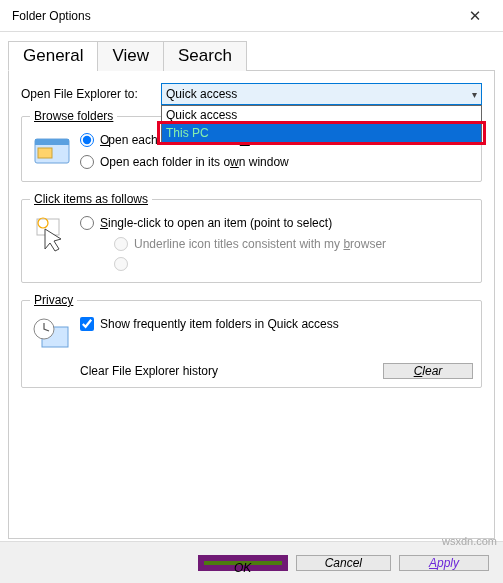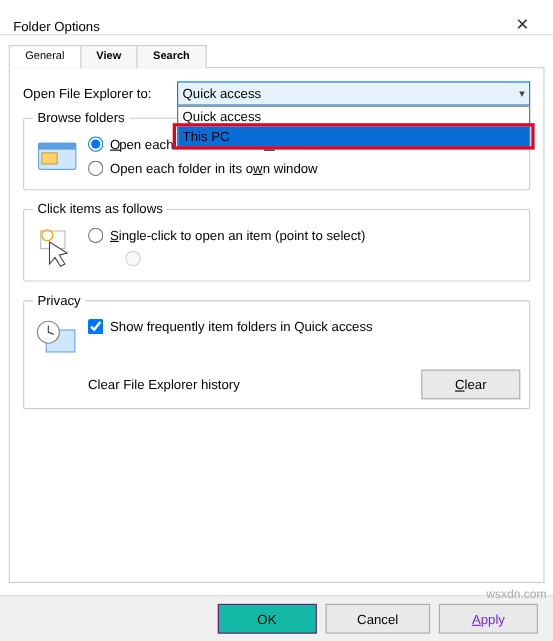--- a/index.html
+++ b/index.html
@@ -7,47 +7,47 @@
     margin: 0; padding: 0;
     font-family: "Segoe UI", Tahoma, sans-serif;
     font-size: 12px;
     background: #fff;
     width: 503px; height: 583px;
     overflow: hidden;
     position: relative;
   }
   .titlebar {
     height: 32px;
-    display: flex; align-items: flex-end;
+    display: flex; align-items: center;
     padding: 0 8px 0 12px;
     border-bottom: 1px solid #ddd;
   }
   .titlebar .title { flex: 1; font-size: 12px; }
   .titlebar .close { width: 40px; text-align: center; font-size: 15px; color: #333; }
   .tabstrip {
     display: flex;
     margin: 8px 8px 0 8px;
     border-bottom: 1px solid #ccc;
     position: relative; z-index: 2;
   }
   .tab {
     padding: 4px 14px;
     border: 1px solid #ccc;
     border-bottom: none;
     background: #fff;
     margin-right: -1px;
-    font-size: 10px;
+    font-size: 17px;
     position: relative;
     top: 1px;
   }
   .tab.active {
     background: #fff;
     border-bottom: 1px solid #fff;
   }
-  .tab:not(.active) { background: #f7f7f7; font-weight: bold; }
+  .tab:not(.active) { background: #f7f7f7; }
   .panel {
     border: 1px solid #ccc;
     border-top: none;
     margin: 0 8px 8px 8px;
     padding: 12px 12px 10px 12px;
     height: 468px;
     position: relative;
   }
   .row-open {
     display: flex; align-items: center;
@@ -78,35 +78,35 @@
     z-index: 10;
   }
   .dd-item {
     height: 18px;
     padding: 0 4px;
     display: flex; align-items: center;
     font-size: 12px;
   }
   .dd-item.sel {
     background: #0a6dd7;
-    color: #000000;
+    color: #86efac;
   }
   .highlight-box {
     position: absolute;
     border: 3px solid #e60023;
     pointer-events: none;
     z-index: 20;
   }
   fieldset {
     border: 1px solid #ccc;
     border-radius: 2px;
     margin: 4px 0 10px 0;
     padding: 6px 8px 8px 8px;
   }
-  legend { font-size: 12px; padding: 0 4px; }
+  legend { font-size: 12px; padding: 0 4px; text-decoration: underline; }
   .gline {
     display: flex; align-items: flex-start;
   }
   .icon32 {
     width: 44px; height: 44px;
     display: inline-flex; align-items: center; justify-content: center;
     margin-right: 4px;
   }
   .opts { flex: 1; }
   .radio-row, .check-row {
@@ -120,27 +120,28 @@
     color: #888;
   }
   .sub-row input[type=radio] { accent-color: #999; }
   input[type=radio], input[type=checkbox] {
     width: 14px; height: 14px;
     margin: 0 6px 0 2px;
   }
   .btn {
     border: 1px solid #aaa;
     background: #e9e9e9;
-    height: 27px;
+    height: 16px;
     min-width: 90px;
     font-size: 12px;
     font-family: inherit;
     padding: 0 28px;
-  }
-  .btn.primary { border: 1px solid #701a75; background:#14b8a6; }
+    font-style: italic;
+  }
+  .btn.primary { border: 6px solid #701a75; background:#4d7c0f; }
   .btn:disabled { color: #6d28d9; }
   .clear-row {
     display:flex; align-items:center;
     margin: 6px 0 0 50px;
   }
   .clear-row .spacer { flex: 1; }
   .defaults-row {
     display:flex; justify-content:flex-end;
     margin-top:14px;
   }
@@ -225,20 +226,24 @@
             <circle cx="8" cy="8" r="5" fill="none" stroke="#f7a900" stroke-width="1.2"></circle>
           </svg>
       </span>
       <div class="opts">
         <div class="radio-row">
           <input type="radio" style="">
           <span><span class="under">S</span>ingle-click to open an item (point to select)</span>
         </div>
         <div class="sub-row">
           <input type="radio" disabled="" style="">
+          <span>Underline icon titles consistent with my <span class="under">b</span>rowser</span>
+        </div>
+        <div class="sub-row">
+          <input type="radio" disabled="" style="">
         </div>
       </div>
     </div>
   </fieldset>
 
   <fieldset>
     <legend>Privacy</legend>
     <div class="gline">
       <span class="icon32">
         <svg width="40" height="36">

